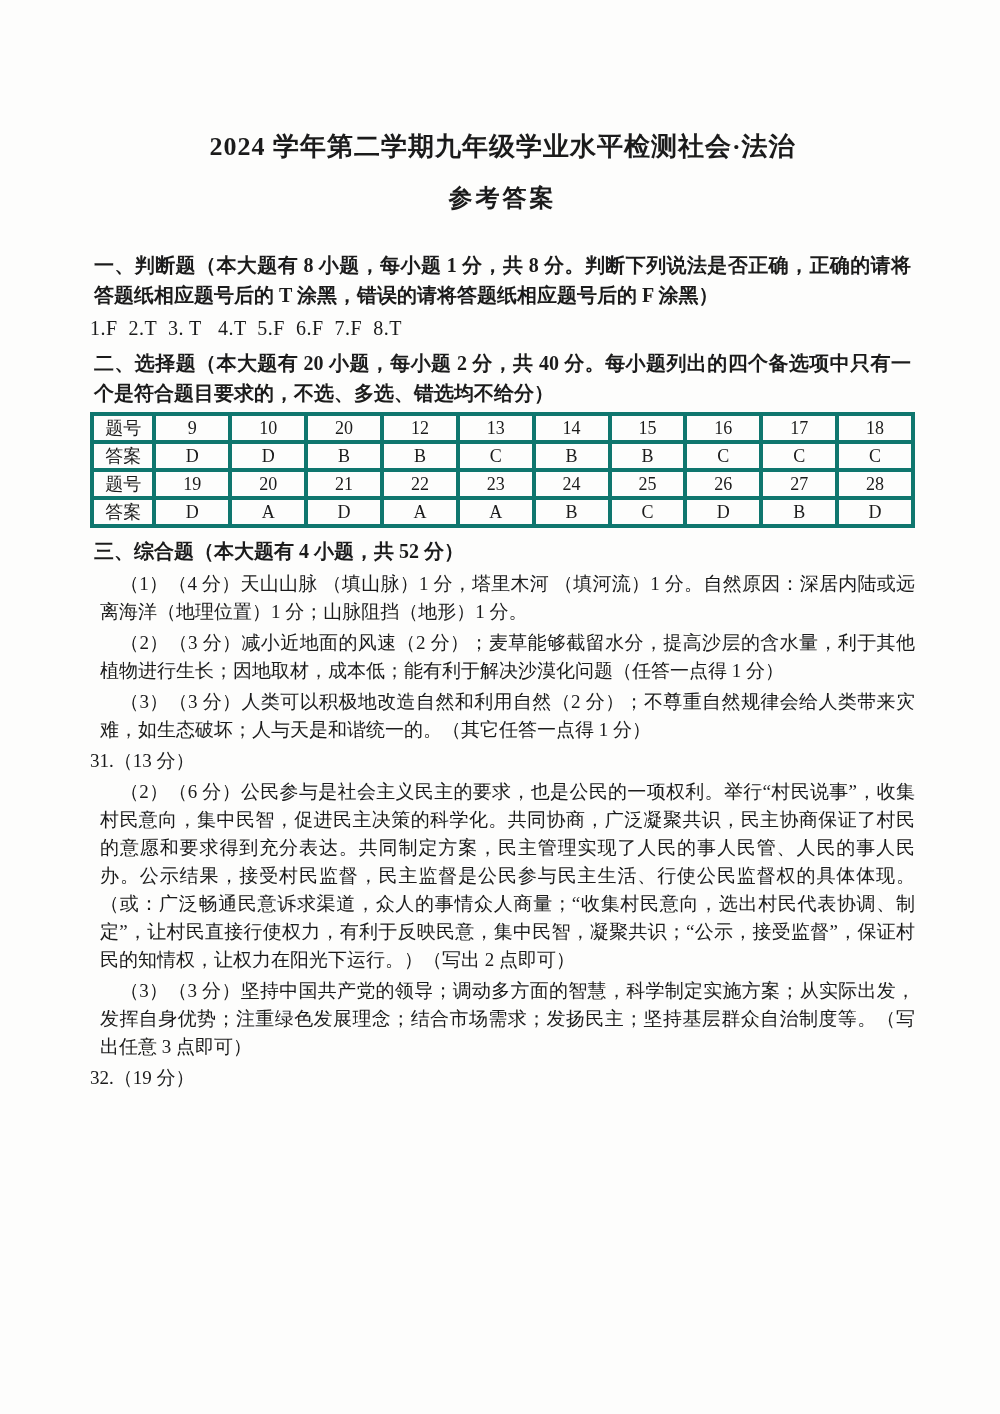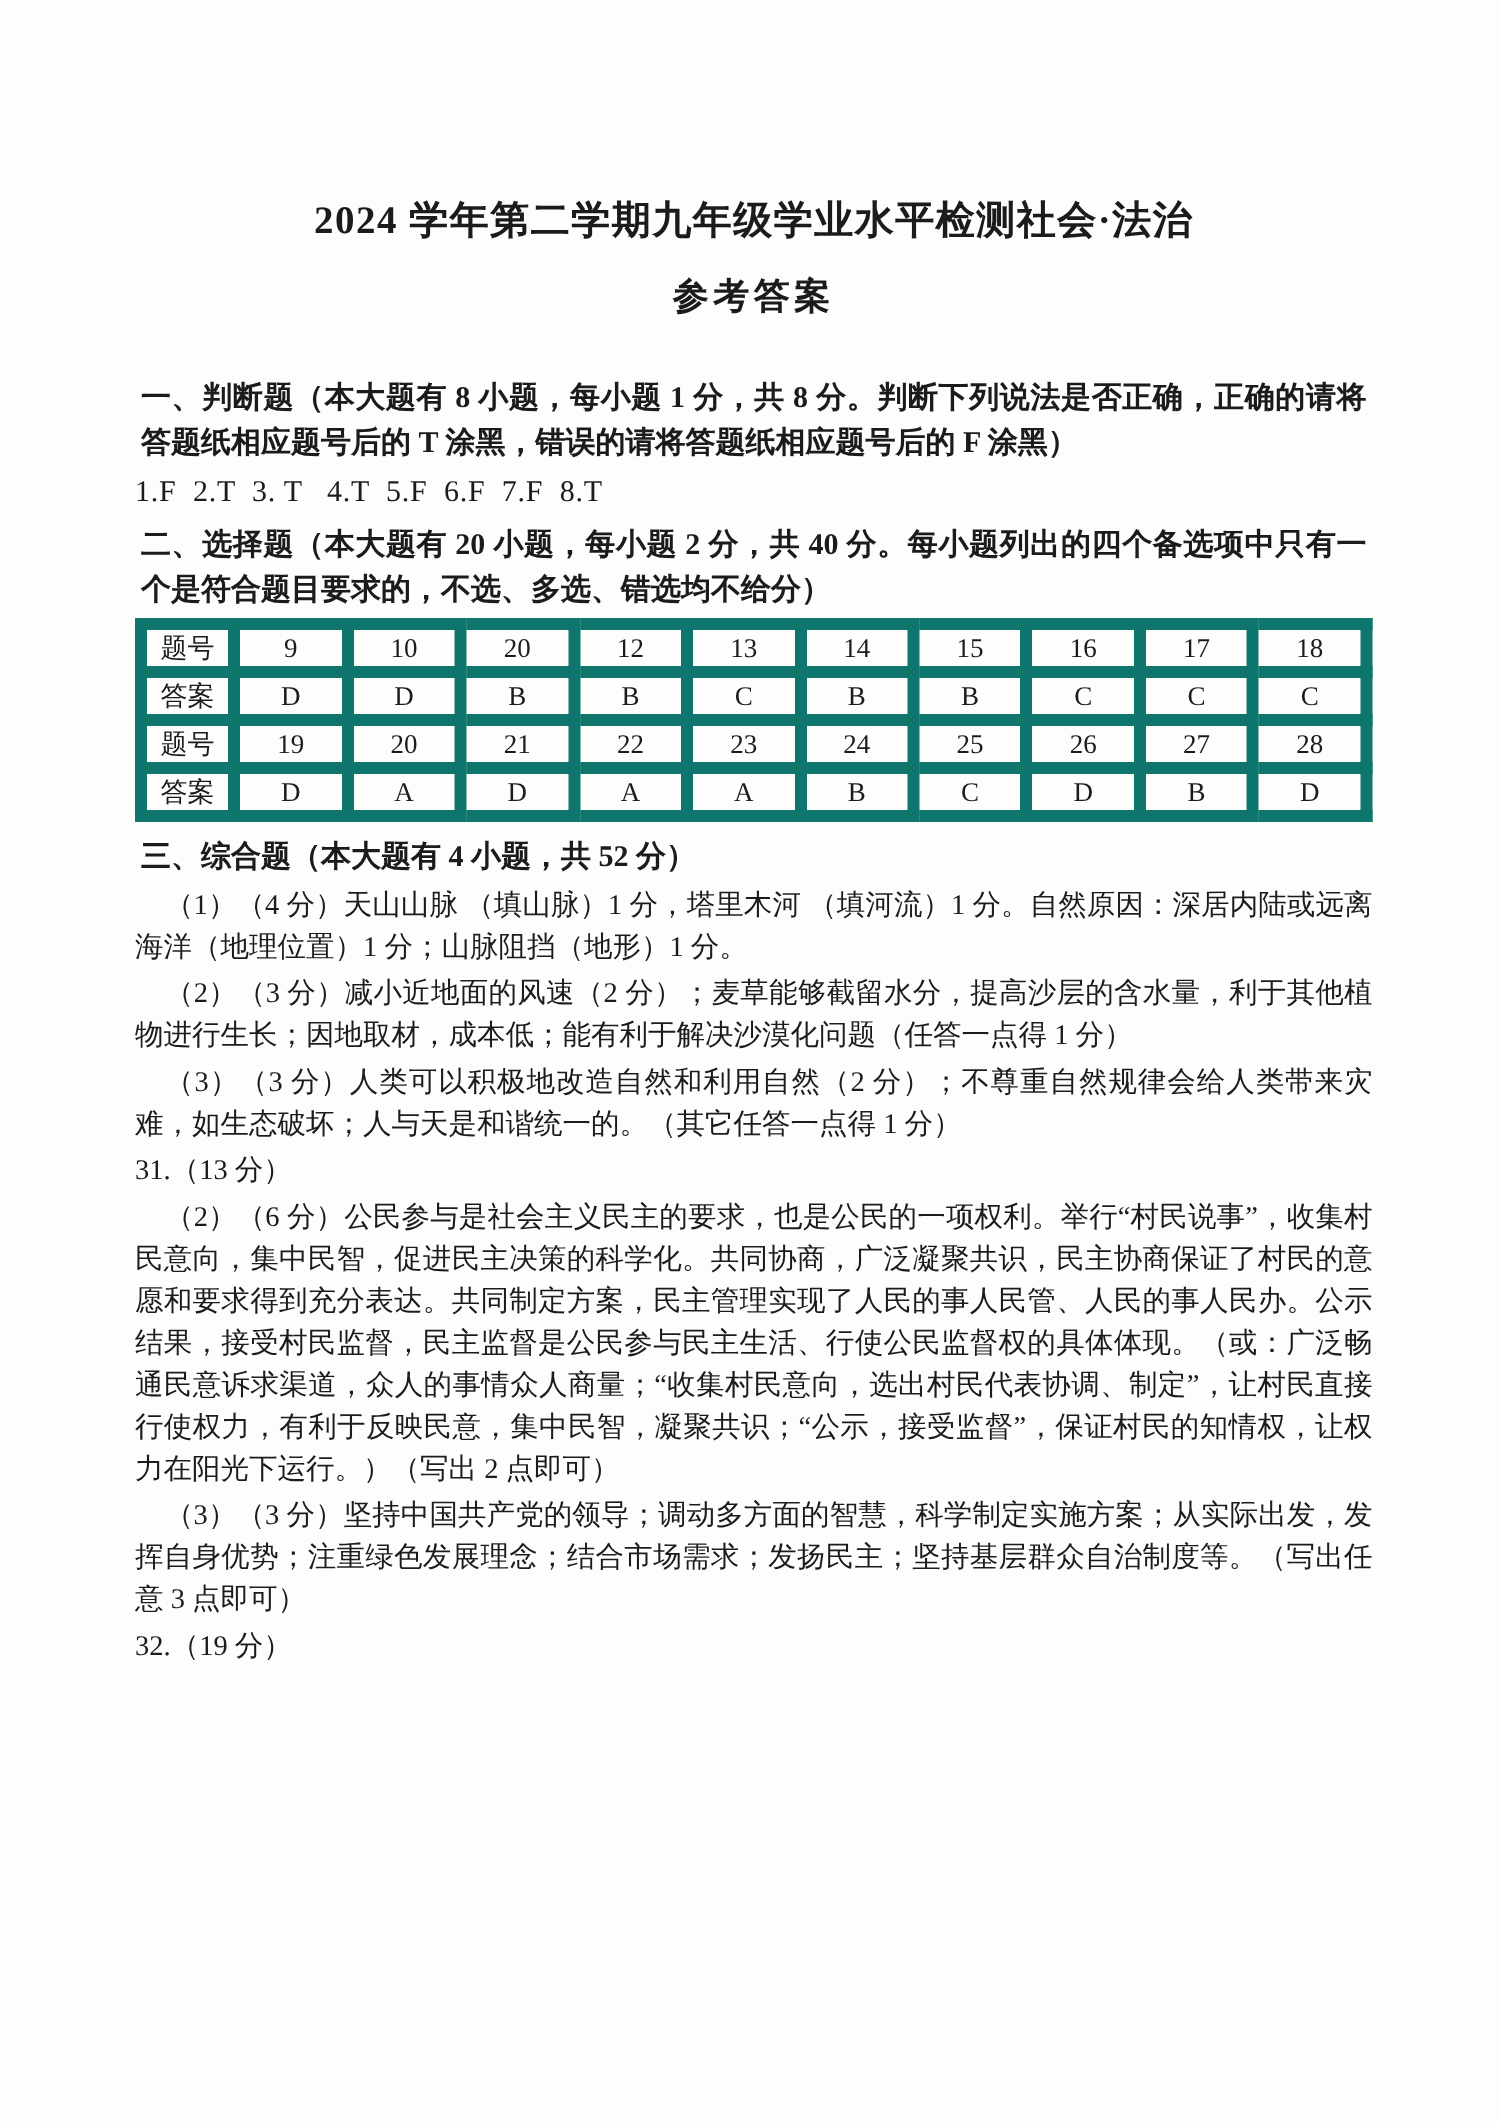--- a/index.html
+++ b/index.html
@@ -48,37 +48,37 @@
     letter-spacing: 0.5px;
   }
   .sec2 { margin-top: 7px; }
   table.answer-table {
     width: 100%;
     border-collapse: collapse;
     table-layout: fixed;
     margin-top: 4px;
   }
   table.answer-table td {
-    border: 8px solid #0f766e;
+    border: 4px solid #0f766e;
     height: 24px;
     padding: 0;
     text-align: center;
     vertical-align: middle;
     font-size: 18px;
     line-height: 24px;
   }
   table.answer-table col.head-col { width: 7.6%; }
   .sec3 { margin-top: 8px; }
   .q-label {
     margin: 3px 0 0 0;
     font-size: 19px;
     line-height: 28px;
   }
   .part {
-    margin: 3px 0 3px 0;
+    margin: 3px 0 3px 10px;
     font-size: 19px;
     line-height: 28px;
     text-align: justify;
     text-indent: 20px;
   }
 </style>
 </head>
 <body>
 
 <div class="page">

